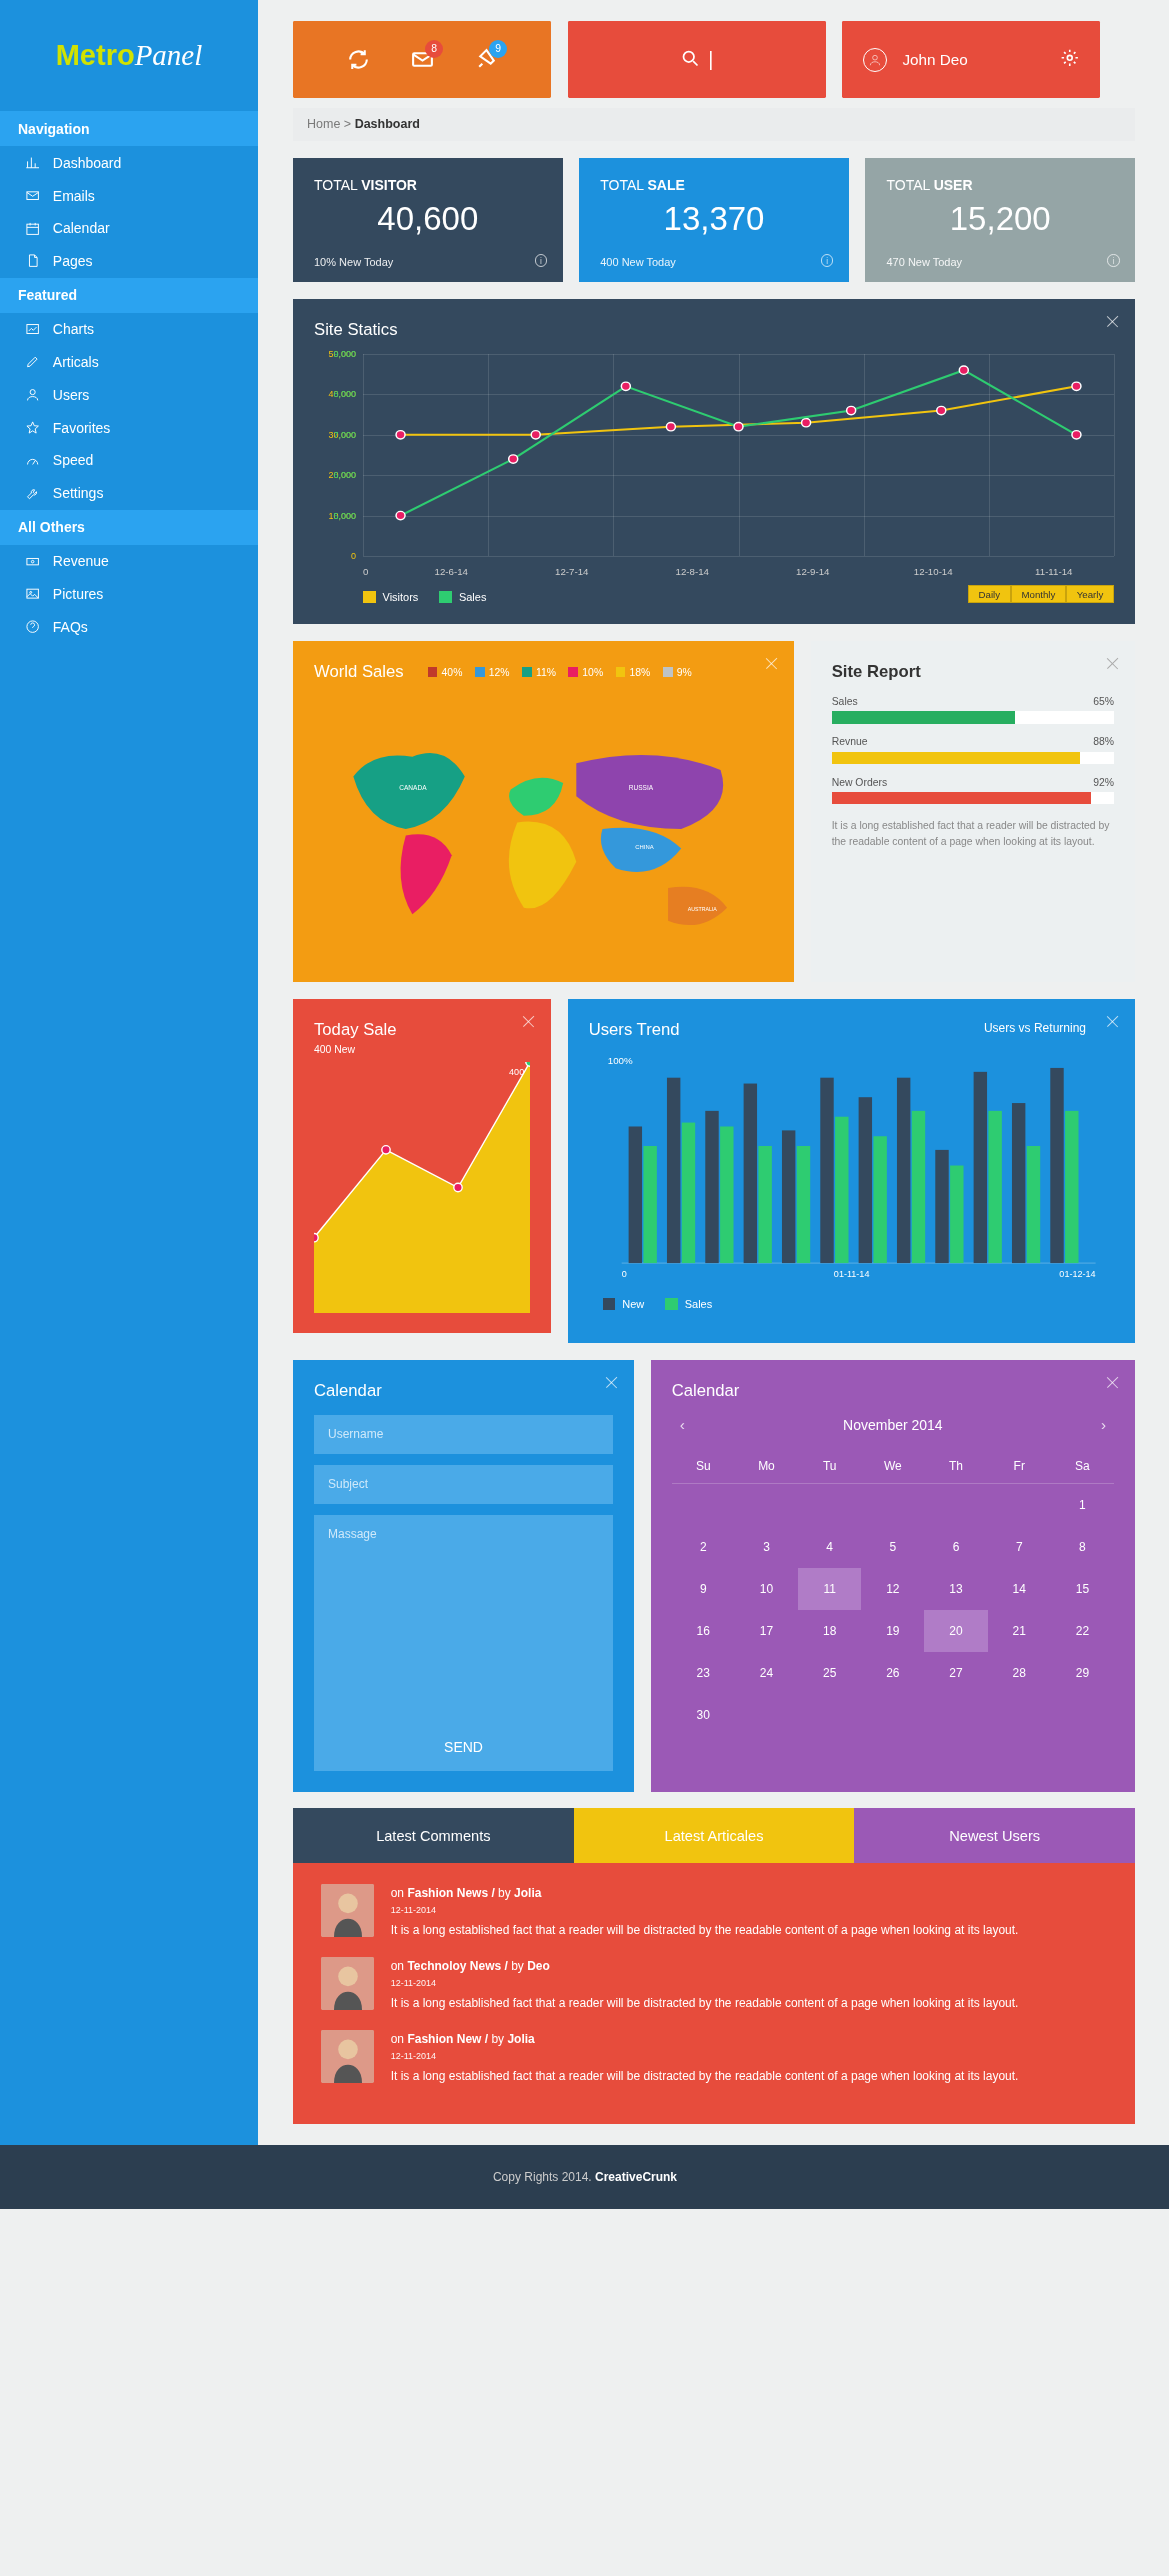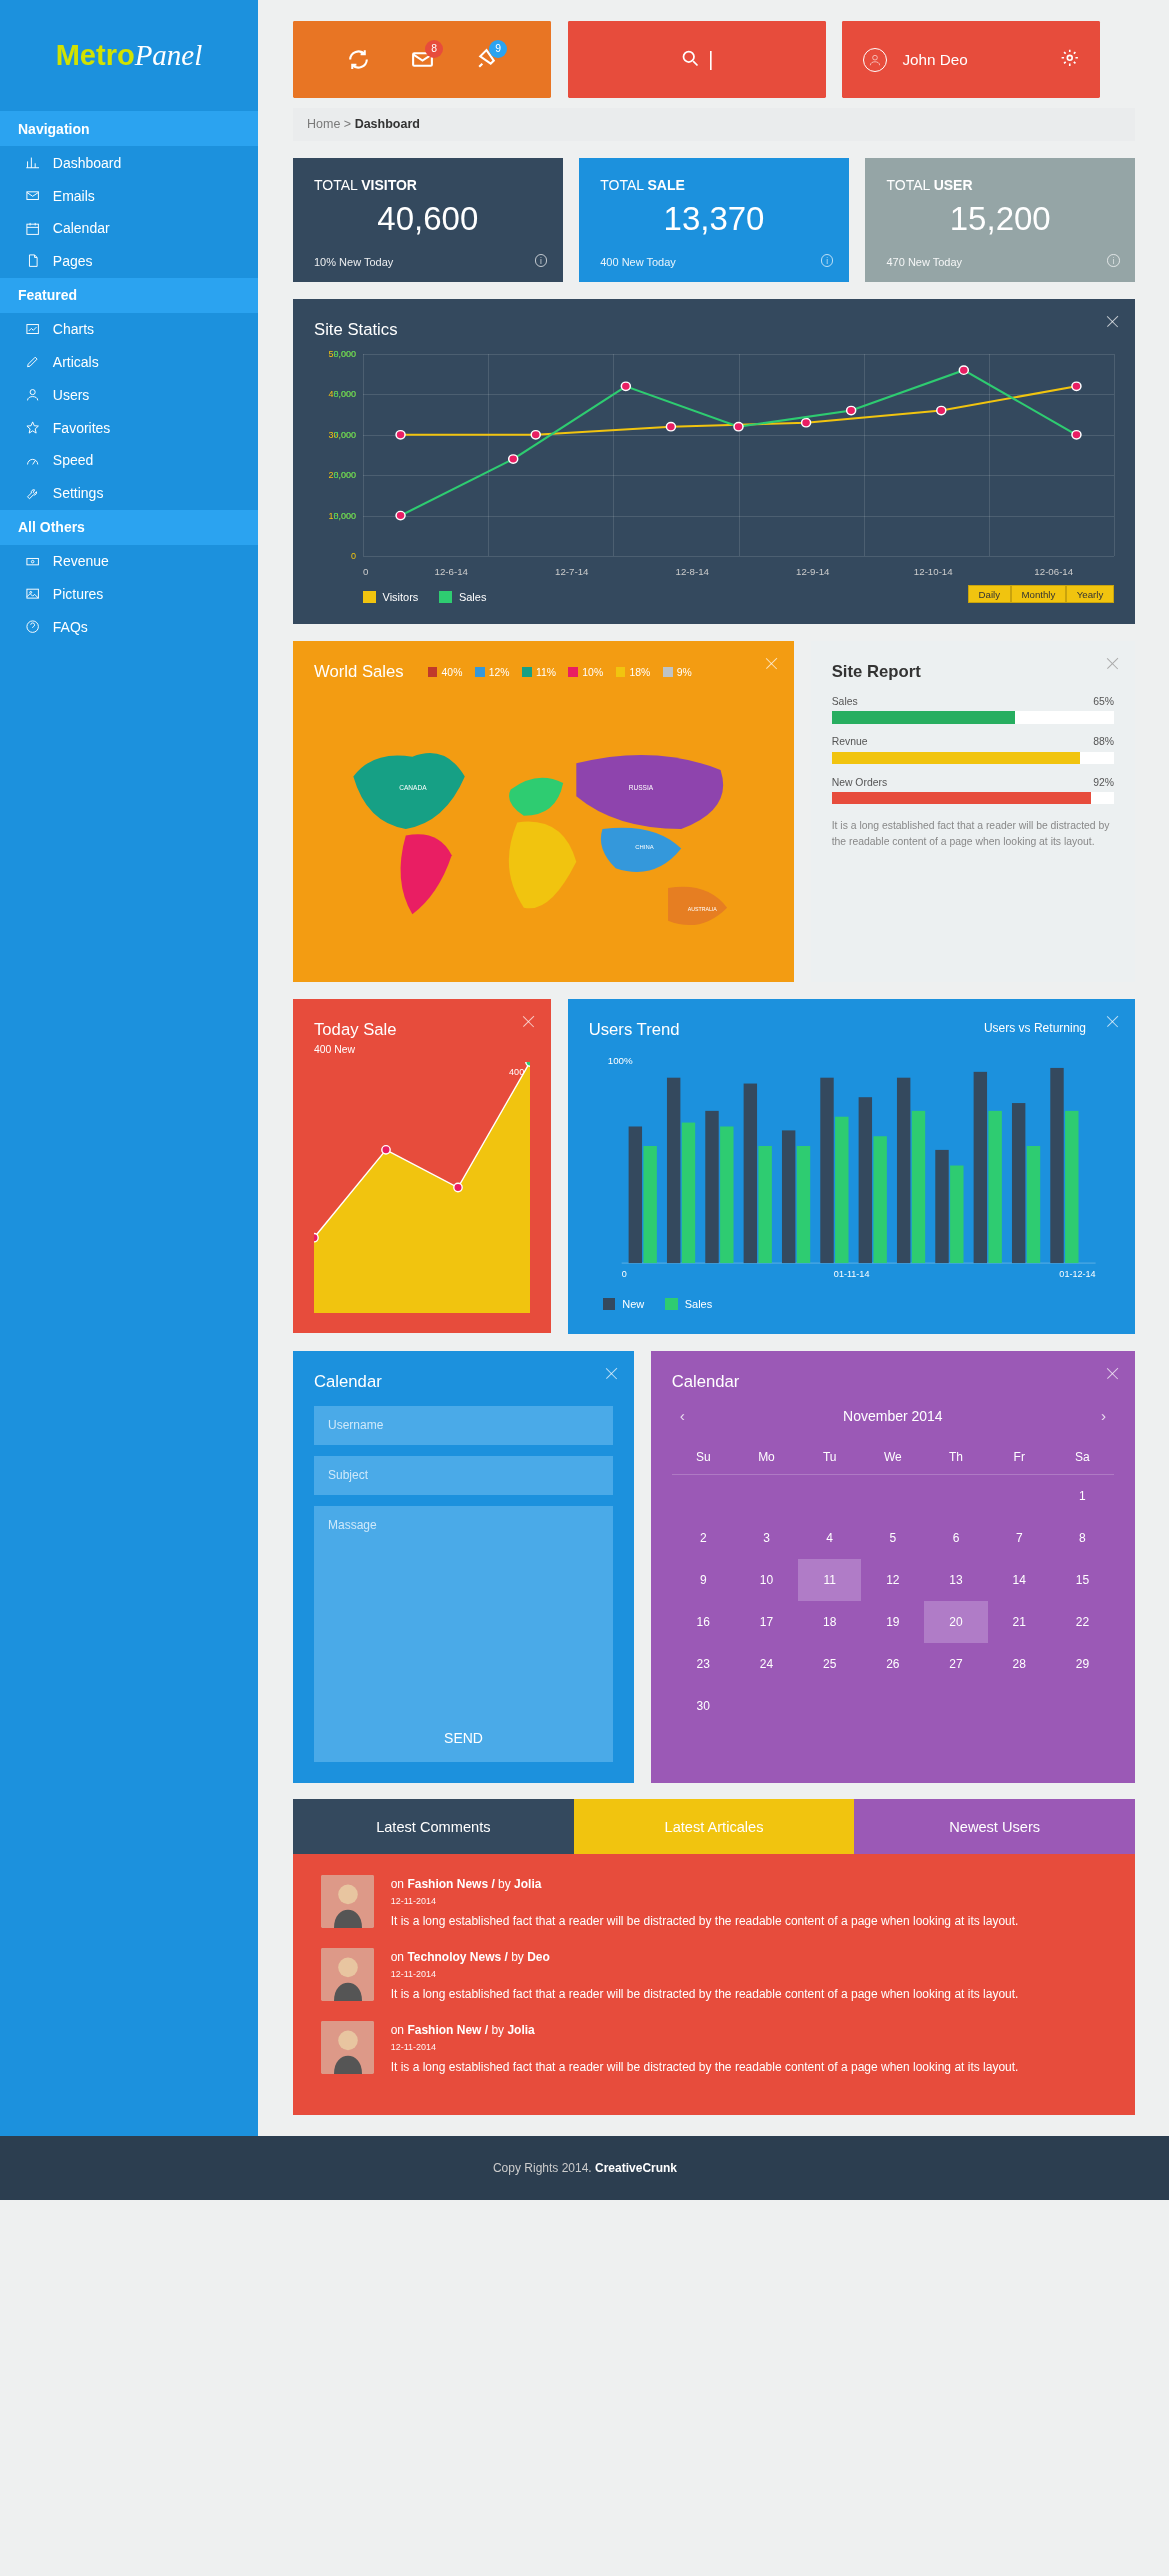--- a/index.html
+++ b/index.html
@@ -357,21 +357,21 @@
               <circle cx="800" cy="23.19999999999999" r="6" fill="#e91e63" stroke="#fff" stroke-width="2"></circle>
               <circle cx="950" cy="116" r="6" fill="#e91e63" stroke="#fff" stroke-width="2"></circle>
             </svg></div>
         <div class="x-axis" id="xaxis">
             <div class="x-lbl" style="flex:0 0 28px;text-align:left">0</div>
             <div class="x-lbl">12-6-14</div>
             <div class="x-lbl">12-7-14</div>
             <div class="x-lbl">12-8-14</div>
             <div class="x-lbl">12-9-14</div>
             <div class="x-lbl">12-10-14</div>
-            <div class="x-lbl">12-06-14</div>
+            <div class="x-lbl">11-11-14</div>
           </div>
       </div>
       <div class="legend" id="statics-legend">
           <div class="lg-item">
             <span class="lg-sw" style="background:#f1c40f"></span>
             <span>Visitors</span>
           </div>
           <div class="lg-item">
             <span class="lg-sw" style="background:#2ecc71"></span>
             <span>Sales</span>
@@ -442,21 +442,21 @@
               <div class="bar-track">
                 <div class="bar-fill" style="width:92%;background:#e74c3c"></div>
               </div>
             </div>
           </div>
         <div class="report-text">It is a long established fact that a reader will be distracted by the readable content of a page when looking at its layout.</div>
       </div>
     </div>
 
     <div class="row">
-      <div class="panel today" style="margin-bottom:1px">
+      <div class="panel today" style="margin-bottom:10px">
         <div class="close-x"></div>
         <div class="panel-title">Today Sale</div>
         <div class="today-sub">400 New</div>
         <div class="today-chart"><svg id="today-svg" viewBox="0 0 310 360" preserveAspectRatio="none" width="100%" height="100%">
               <text x="280" y="18" fill="#fff" font-size="13">400</text>
 <path d="M0,360 L0,252 L103.33333333333333,126 L206.66666666666666,180 L310,0 L310,360 Z" fill="#f1c40f"></path>
 <polyline points="0,252 103.33333333333333,126 206.66666666666666,180 310,0" fill="none" stroke="#fff" stroke-width="2"></polyline>
               <circle cx="0" cy="252" r="6" fill="#e91e63" stroke="#fff" stroke-width="2"></circle>
               <circle cx="103.33333333333333" cy="126" r="6" fill="#e91e63" stroke="#fff" stroke-width="2"></circle>
               <circle cx="206.66666666666666" cy="180" r="6" fill="#e91e63" stroke="#fff" stroke-width="2"></circle>

